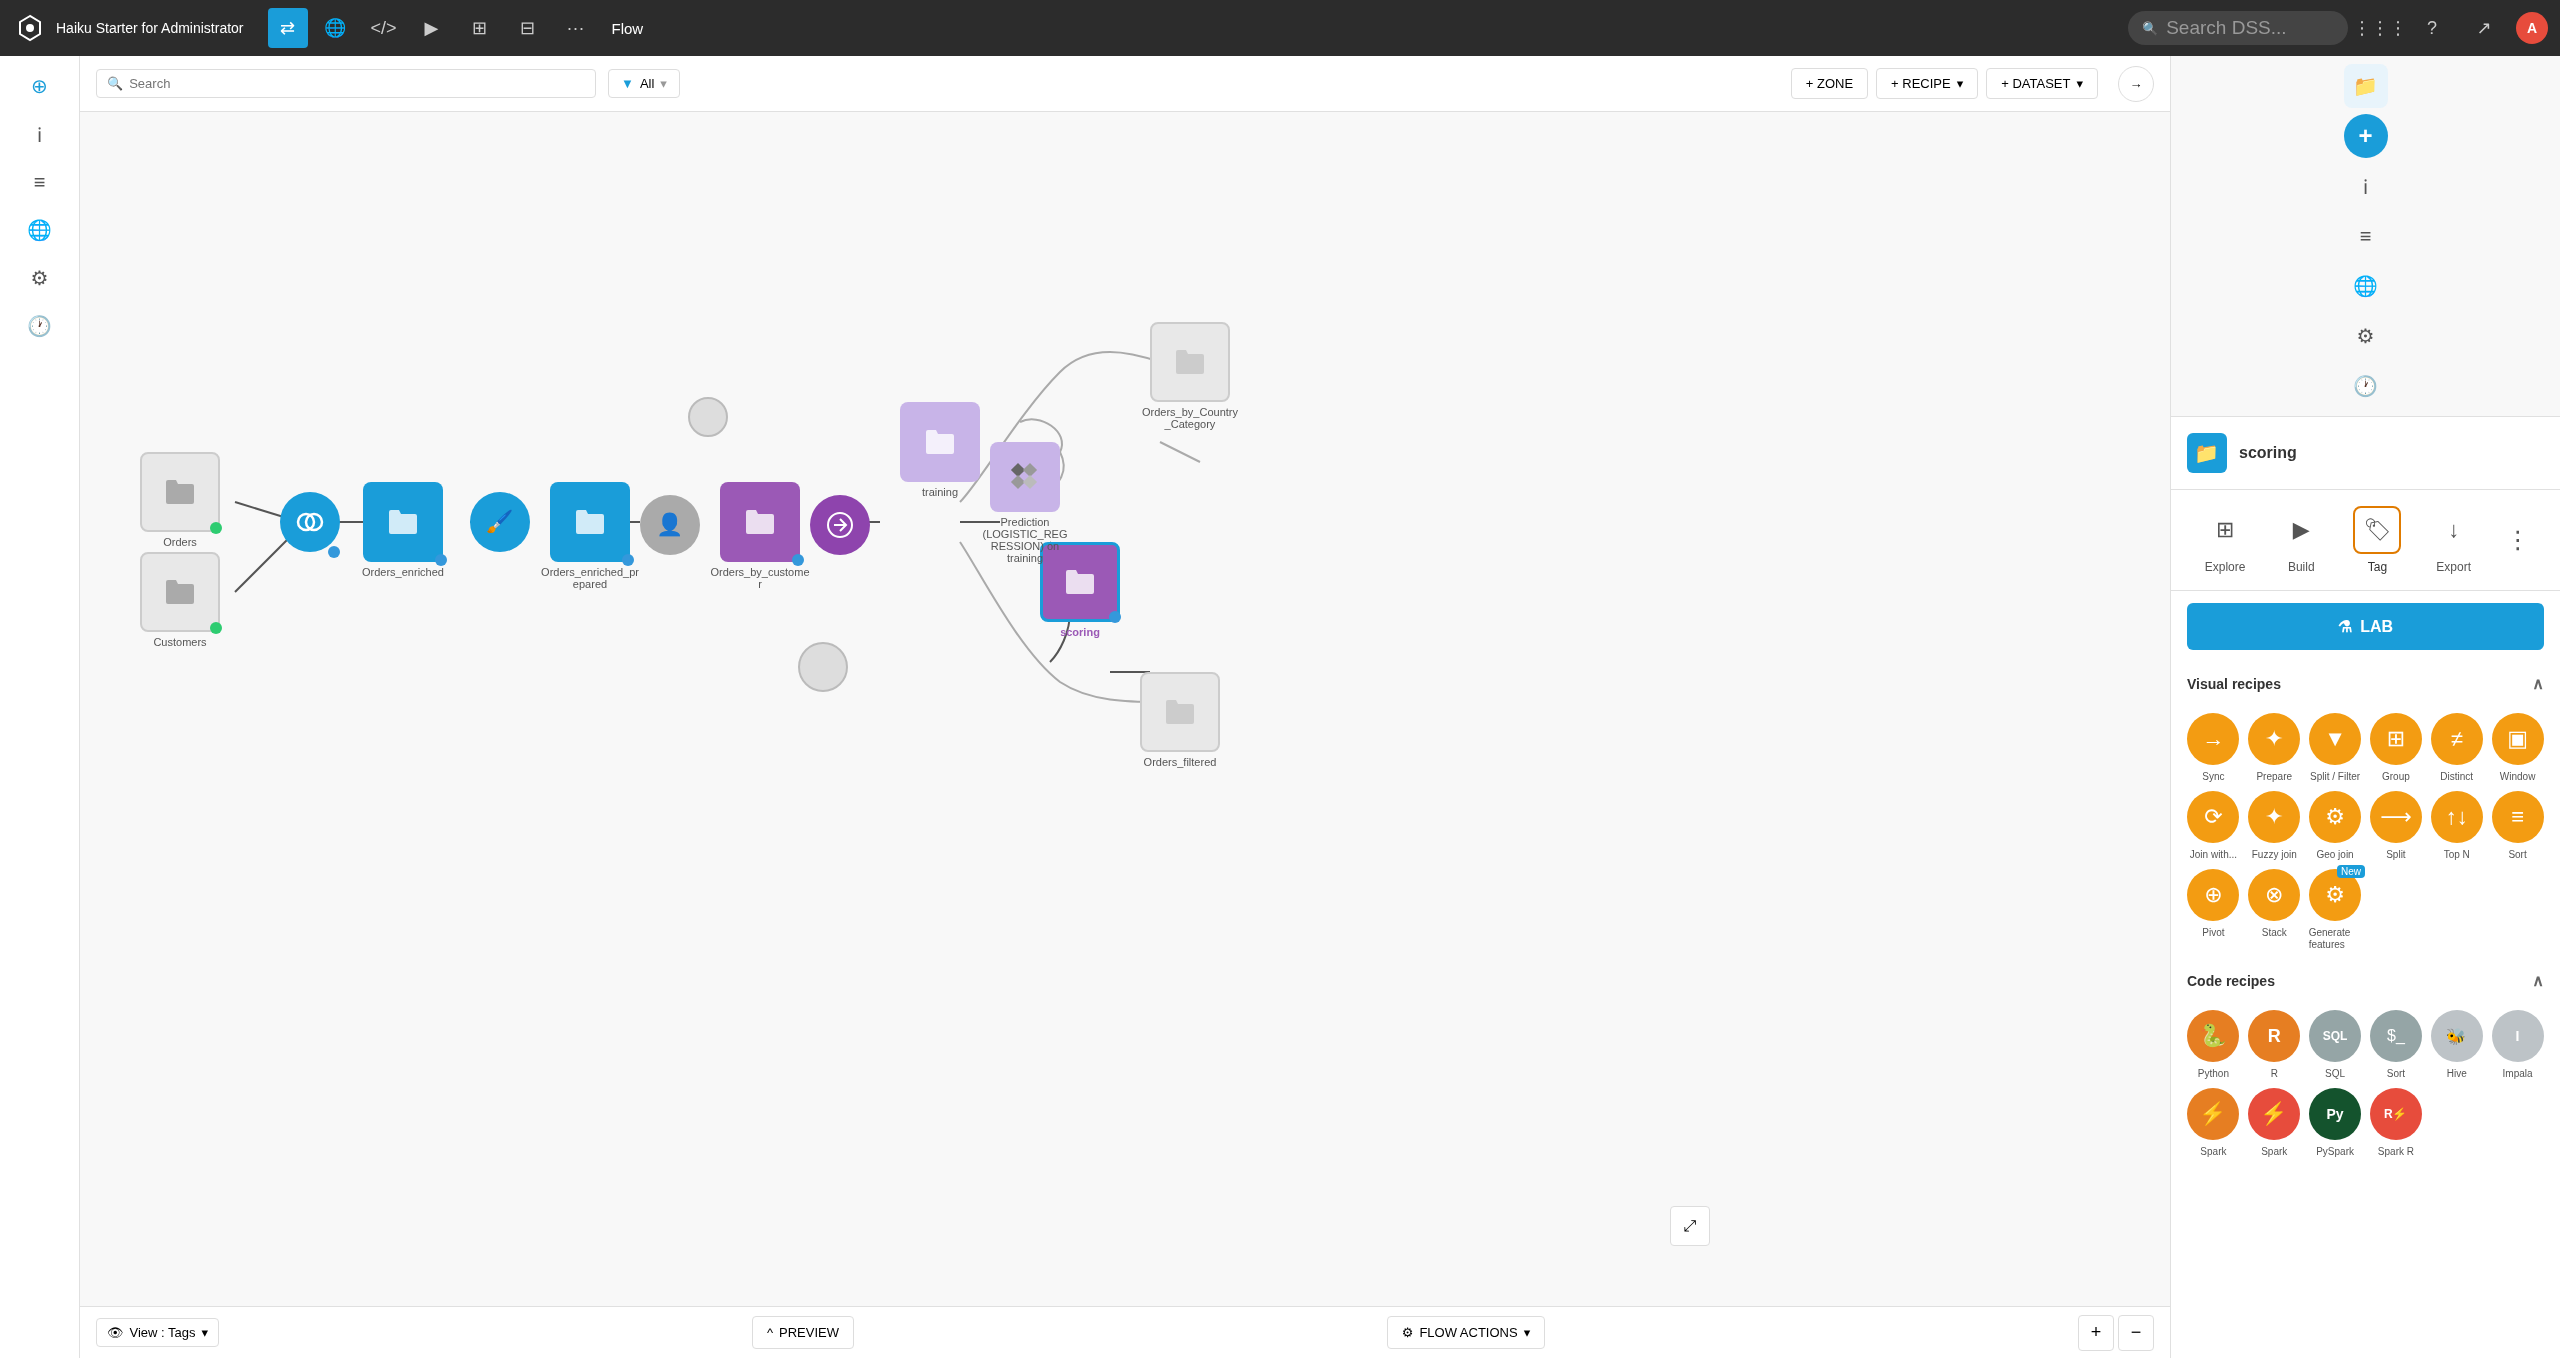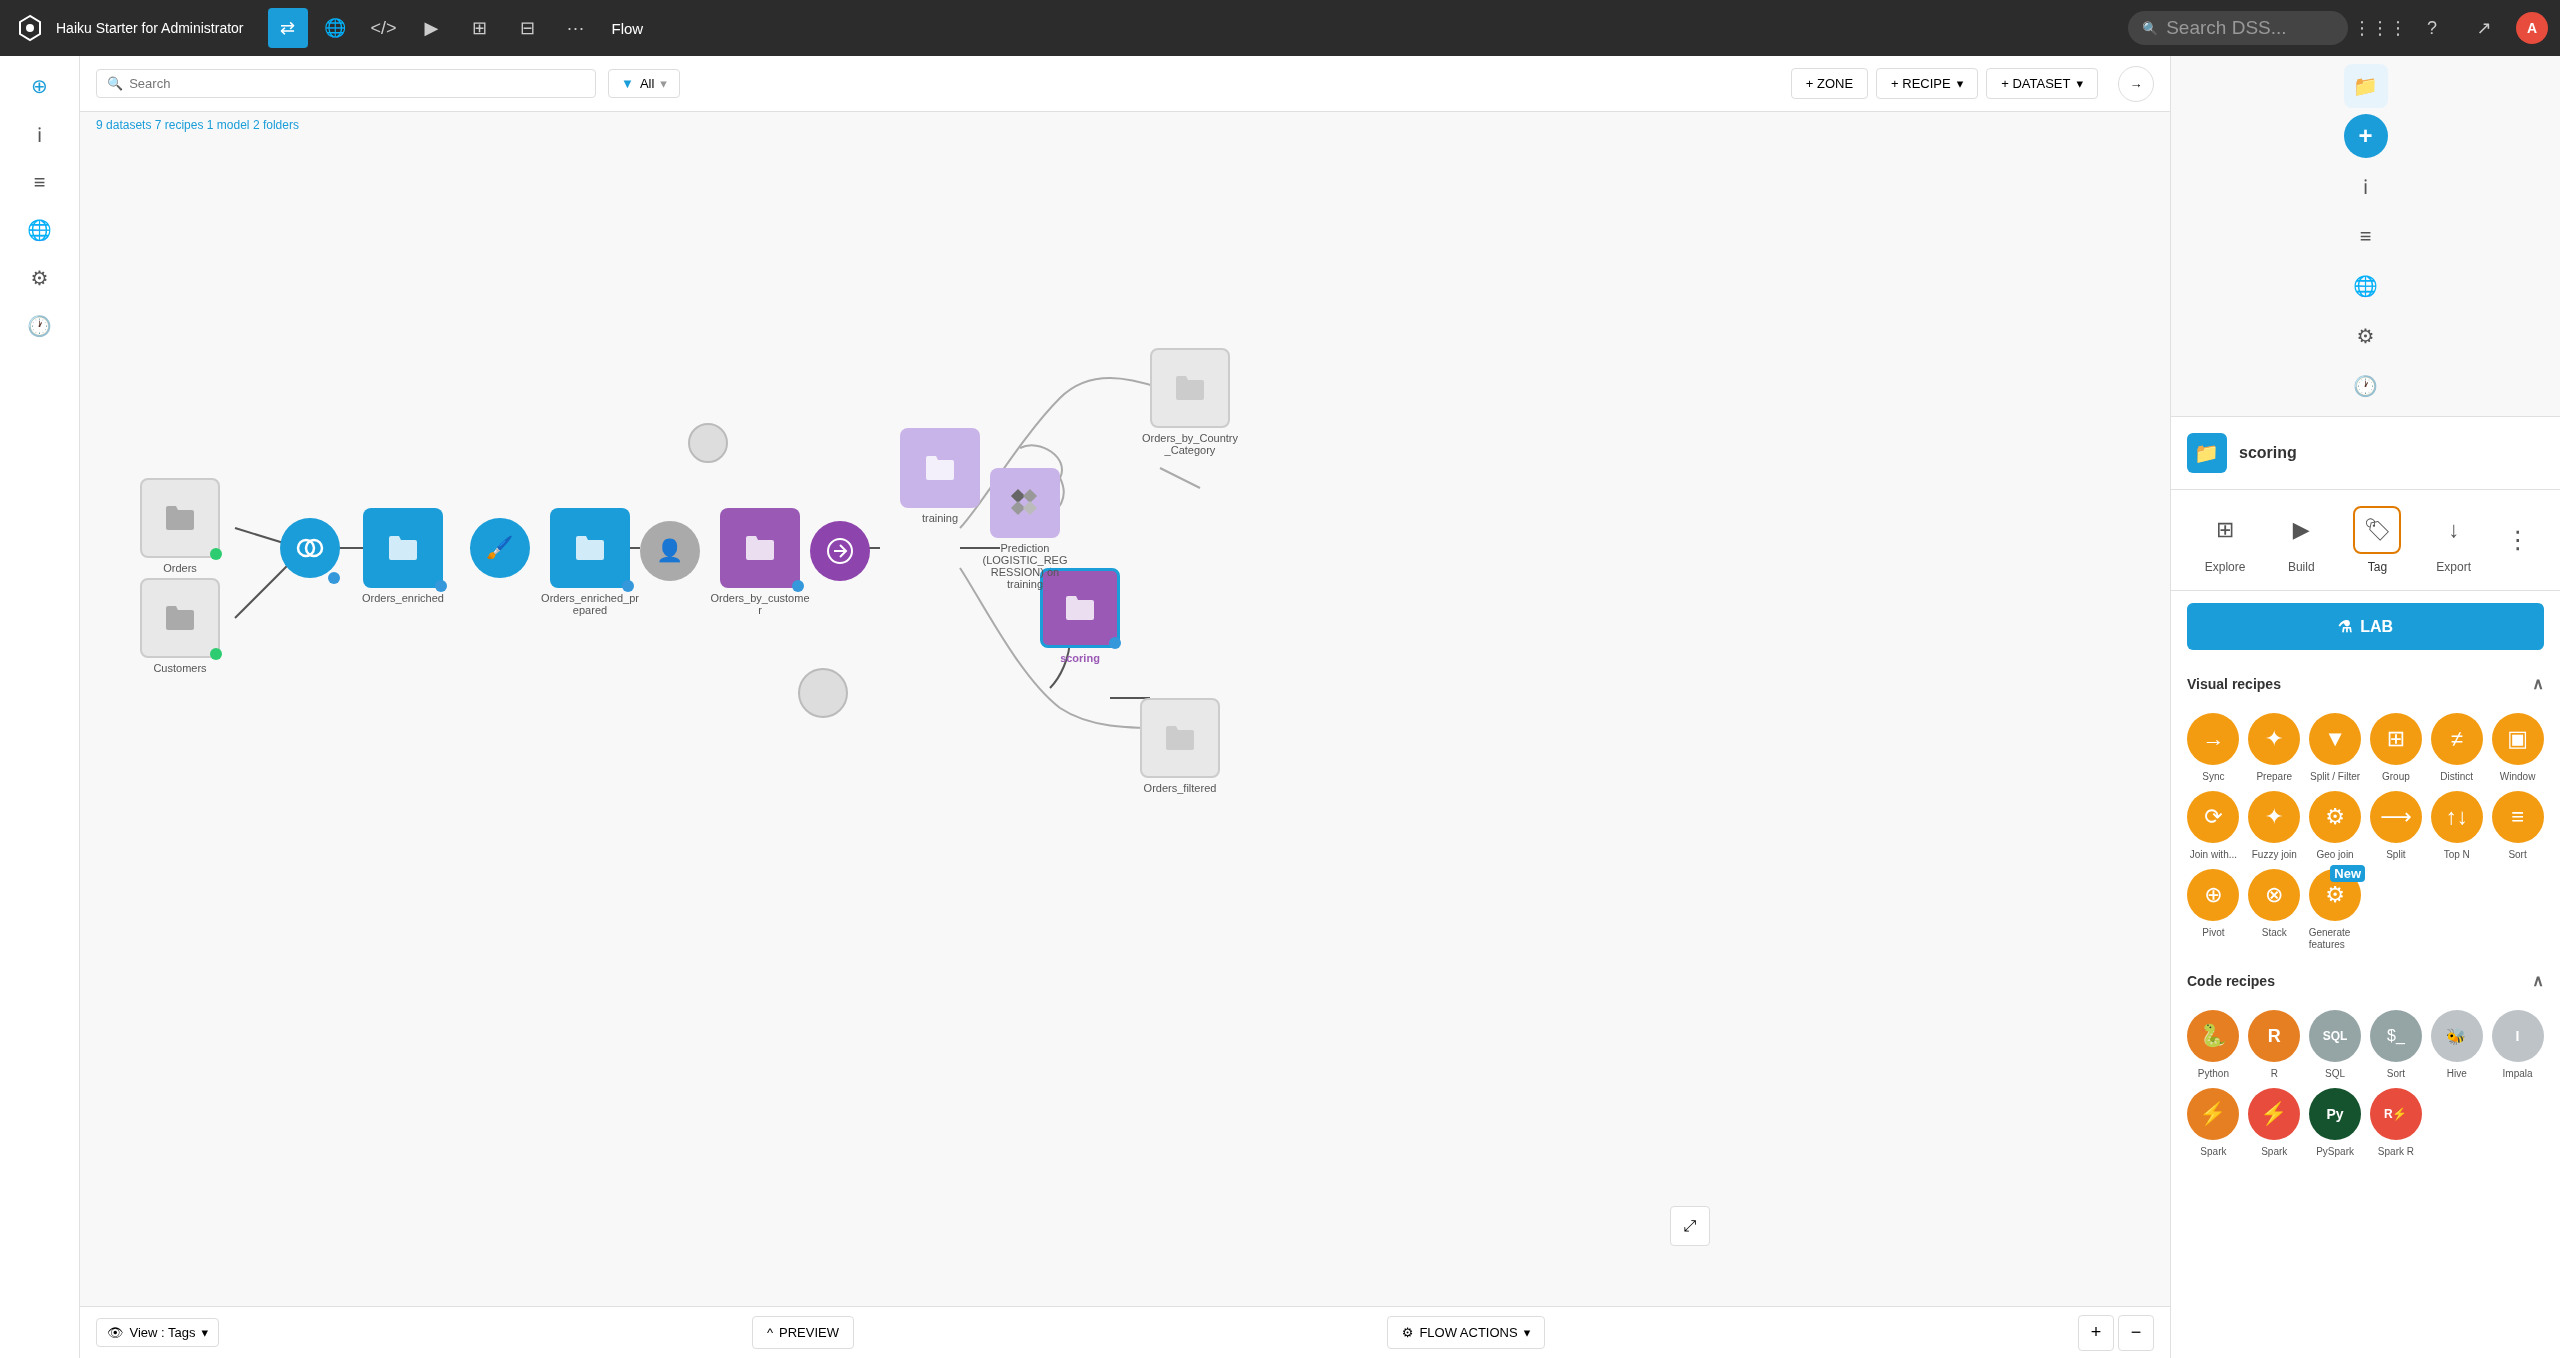--- a/index.html
+++ b/index.html
@@ -247,22 +247,22 @@
       width: 52px; height: 52px; border-radius: 50%;
       display: flex; align-items: center; justify-content: center;
       font-size: 22px; color: #fff; position: relative;
     }
     .recipe-icon-circle.orange { background: #f39c12; }
     .recipe-icon-circle.orange-dark { background: #e67e22; }
     .recipe-icon-circle.gray-circle { background: #95a5a6; }
     .recipe-label { font-size: 10px; color: #555; line-height: 1.2; }
     .new-badge {
       position: absolute; top: -4px; right: -4px;
-      background: #1a9dd9; color: #fff; font-size: 13px;
-      padding: 1px 4px; border-radius: 4px; font-weight: bold;
+      background: #1a9dd9; color: #fff; font-size: 10px;
+      padding: 1px 4px; border-radius: 4px; font-weight: normal;
     }
 
     
     .code-recipe-grid {
       display: grid; grid-template-columns: repeat(6, 1fr);
       gap: 8px; padding: 8px 16px;
     }
 
     
     #panel-content { overflow-y: auto; flex: 1; }
@@ -345,41 +345,20 @@
           <span>▾</span>
         </button>
         <button class="action-btn">
           <span>+ DATASET</span>
           <span>▾</span>
         </button>
       </div>
       <div class="arrow-btn">→</div>
     </div>
 
-    <div id="stats-bar">
-      <a href="#">
-        <span>9</span>
-        <span>datasets</span>
-      </a>
-      <span> </span>
-      <a href="#">
-        <span>7</span>
-        <span>recipes</span>
-      </a>
-      <span> </span>
-      <a href="#">
-        <span>1</span>
-        <span>model</span>
-      </a>
-      <span> </span>
-      <a href="#">
-        <span>2</span>
-        <span>folders</span>
-      </a>
-    </div>
 
     <div id="canvas">
 
       <svg id="connections-svg">
 
         <path class="conn-line-dark" d="M 155,390 L 220,410"></path>
 
         <path class="conn-line-dark" d="M 155,480 L 215,420"></path>
 
         <path class="conn-line-dark" d="M 245,410 L 310,410"></path>

